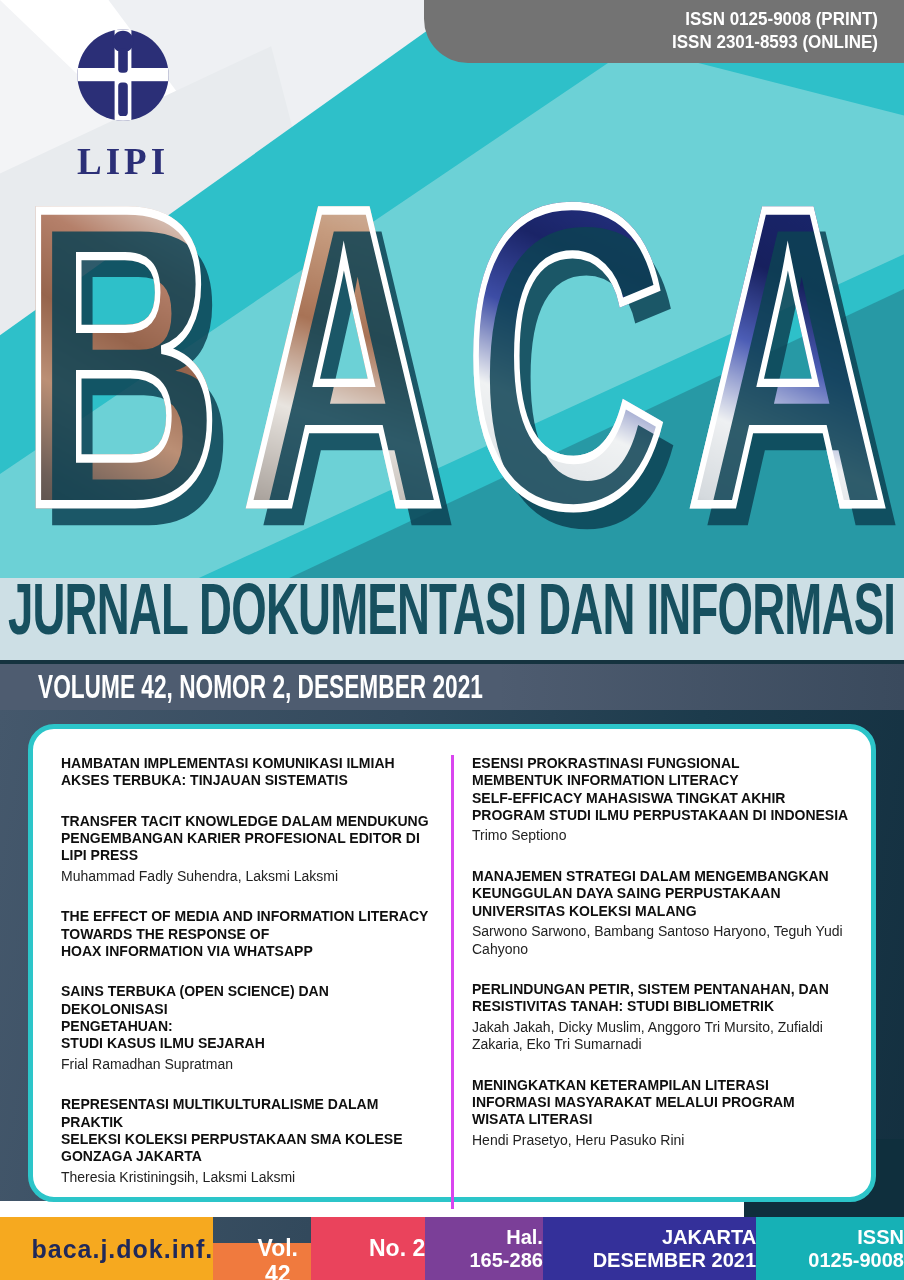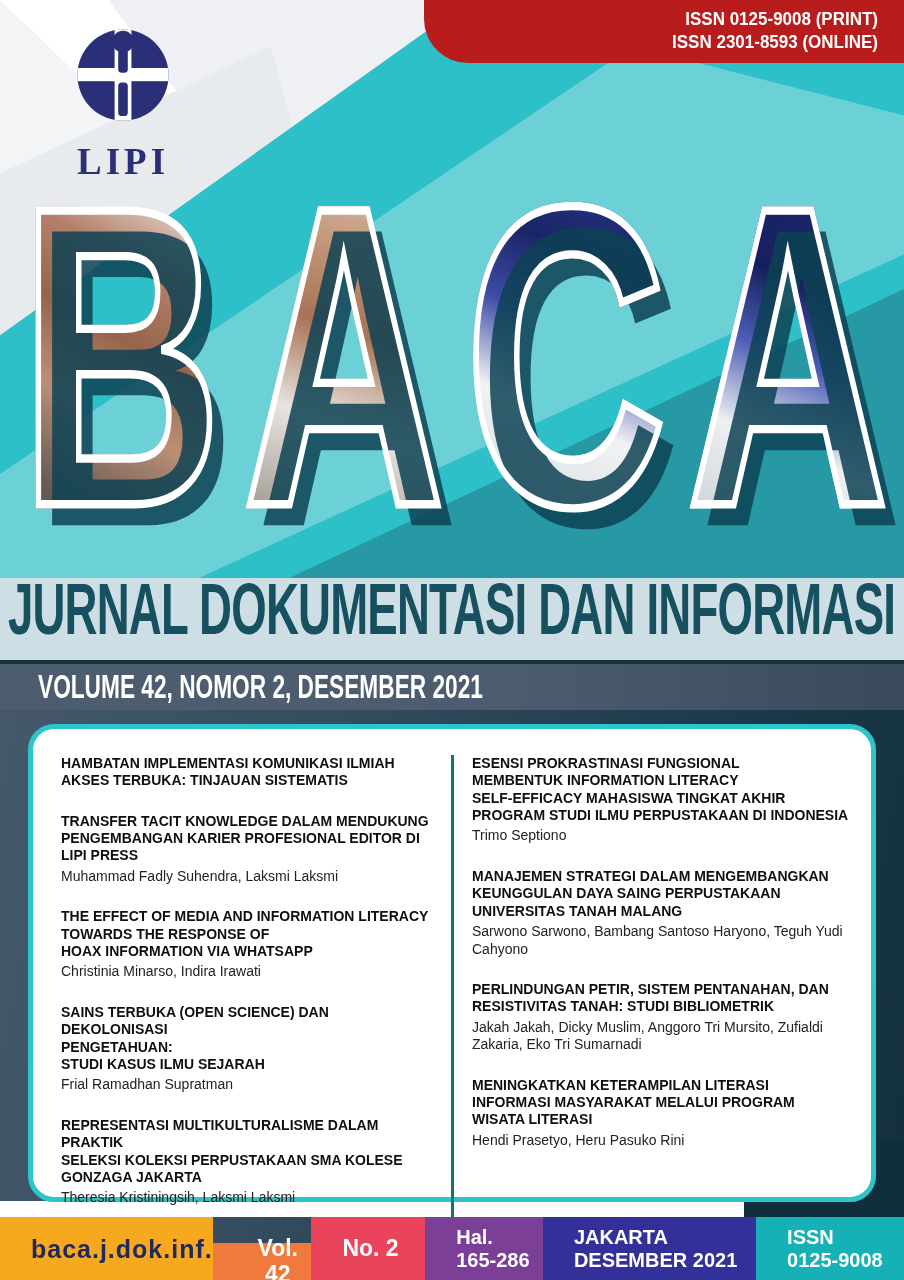--- a/index.html
+++ b/index.html
@@ -10,21 +10,21 @@
   .hero{position:absolute;left:0;top:0;width:904px;height:578px;background:#f3f4f6;overflow:hidden;}
   .shape{position:absolute;inset:0;}
   .f1{clip-path:polygon(0 0,44% 0,20% 30%);background:#ffffff;}
   .f2{clip-path:polygon(12% 0,62% 0,32% 42%);background:#eef0f3;}
   .f3{clip-path:polygon(0 30%,30% 8%,38% 56%,0 74%);background:#e8ebee;}
   .f4{clip-path:polygon(30% 40%,56% 18%,60% 60%);background:#eceff1;}
   .t-main{clip-path:polygon(52% 0,100% 0,100% 100%,0 100%,0 58%);background:#2ec0c9;}
   .t-light{clip-path:polygon(70% 8%,100% 20%,100% 44%,22% 100%,0 100%,0 82%);background:#85d7db;opacity:.72;}
   .t-dark{clip-path:polygon(32% 100%,100% 50%,100% 100%);background:#1f6b7a;opacity:.45;}
 
-  .hdr-shape{position:absolute;top:0;right:0;width:480px;height:63px;background:#b91c1c;
+  .hdr-shape{position:absolute;top:0;right:0;width:480px;height:63px;background:#737373;
              border-bottom-left-radius:44px;display:flex;flex-direction:column;justify-content:center;
              align-items:flex-end;padding-right:26px;box-sizing:border-box;z-index:5;}
   .issn-line{color:#ffffff;font-weight:bold;font-size:17px;line-height:1.32;transform:scaleY(1.08);}
 
   .org-band{position:absolute;top:63px;right:0;width:512px;height:88px;background:#5eb3bb;
             border-bottom-left-radius:58px;display:flex;flex-direction:column;justify-content:center;
             align-items:center;box-sizing:border-box;padding-left:36px;z-index:4;}
   .org-line{color:#272e82;font-weight:bold;font-size:27px;line-height:1.32;
             transform:scale(0.82,1.15);white-space:nowrap;}
 
@@ -59,28 +59,28 @@
   
   .lower{position:absolute;left:0;top:710px;width:904px;height:570px;
          background:linear-gradient(100deg,#45586c 0%,#32495c 40%,#1c3b4c 70%,#132f3f 100%);}
   .white-strip{position:absolute;left:0;bottom:63px;width:752px;height:16px;background:#ffffff;}
   .navy-corner{position:absolute;right:0;bottom:63px;width:160px;height:78px;background:#0f2f3d;}
 
   .panel{position:absolute;left:28px;top:14px;width:848px;height:478px;box-sizing:border-box;
          background:#ffffff;border:5px solid #2cc5c9;border-radius:26px;
          display:grid;grid-template-columns:1fr 1fr;padding:26px 16px 14px 14px;}
   .col-left{padding:0 18px 0 14px;}
-  .col-right{border-left:3px solid #0f766e;padding:0 4px 0 18px;}
+  .col-right{border-left:3px solid #d946ef;padding:0 4px 0 18px;}
   .article{margin-bottom:23px;}
   .a-title{font-weight:bold;font-size:14px;line-height:1.24;color:#0f0f0f;white-space:pre-line;}
   .a-authors{font-size:14px;line-height:1.25;color:#222222;margin-top:3px;}
 
   
   .footer-bar{position:absolute;left:0;bottom:0;width:904px;height:63px;display:flex;z-index:8;}
-  .seg{display:flex;flex-direction:column;align-items:flex-start;justify-content:center;
+  .seg{display:flex;flex-direction:column;align-items:flex-end;justify-content:center;
        color:#ffffff;font-weight:bold;box-sizing:border-box;padding-left:31px;}
   .seg span{display:block;line-height:1.12;text-align:center;}
   .seg span:empty{display:none;}
   .seg-cite{width:218px;background:#f6a91f;color:#20295a;font-size:25px;letter-spacing:1px;}
   .seg-vol {width:100px;background:#f07a3e;font-size:23px;margin-top:26px;}
   .seg-no  {width:116px; background:#ea435c;font-size:23px;}
   .seg-hal {width:120px;background:#7b3f98;font-size:20px;}
   .seg-city{width:218px;background:#34309a;font-size:20px;}
   .seg-issn{width:151px;background:#16b1b6;font-size:20px;}
 </style>
@@ -152,21 +152,20 @@
         <div class="article">
           <div class="a-title">TRANSFER TACIT KNOWLEDGE DALAM MENDUKUNG
 PENGEMBANGAN KARIER PROFESIONAL EDITOR DI
 LIPI PRESS</div>
           <div class="a-authors">Muhammad Fadly Suhendra, Laksmi Laksmi</div>
         </div>
         <div class="article">
           <div class="a-title">THE EFFECT OF MEDIA AND INFORMATION LITERACY
 TOWARDS THE RESPONSE OF
 HOAX INFORMATION VIA WHATSAPP</div>
-          <div class="a-authors">Christinia Minarso, Indira Irawati</div>
         </div>
         <div class="article">
           <div class="a-title">SAINS TERBUKA (OPEN SCIENCE) DAN DEKOLONISASI
 PENGETAHUAN:
 STUDI KASUS ILMU SEJARAH</div>
           <div class="a-authors">Frial Ramadhan Supratman</div>
         </div>
         <div class="article">
           <div class="a-title">REPRESENTASI MULTIKULTURALISME DALAM PRAKTIK
 SELEKSI KOLEKSI PERPUSTAKAAN SMA KOLESE
@@ -178,21 +177,21 @@
         <div class="article">
           <div class="a-title">ESENSI PROKRASTINASI FUNGSIONAL
 MEMBENTUK INFORMATION LITERACY
 SELF-EFFICACY MAHASISWA TINGKAT AKHIR
 PROGRAM STUDI ILMU PERPUSTAKAAN DI INDONESIA</div>
           <div class="a-authors">Trimo Septiono</div>
         </div>
         <div class="article">
           <div class="a-title">MANAJEMEN STRATEGI DALAM MENGEMBANGKAN
 KEUNGGULAN DAYA SAING PERPUSTAKAAN
-UNIVERSITAS TANAH MALANG</div>
+UNIVERSITAS KOLEKSI MALANG</div>
           <div class="a-authors">Sarwono Sarwono, Bambang Santoso Haryono, Teguh Yudi Cahyono</div>
         </div>
         <div class="article">
           <div class="a-title">PERLINDUNGAN PETIR, SISTEM PENTANAHAN, DAN
 RESISTIVITAS TANAH: STUDI BIBLIOMETRIK</div>
           <div class="a-authors">Jakah Jakah, Dicky Muslim, Anggoro Tri Mursito, Zufialdi Zakaria, Eko Tri Sumarnadi</div>
         </div>
         <div class="article">
           <div class="a-title">MENINGKATKAN KETERAMPILAN LITERASI
 INFORMASI MASYARAKAT MELALUI PROGRAM

